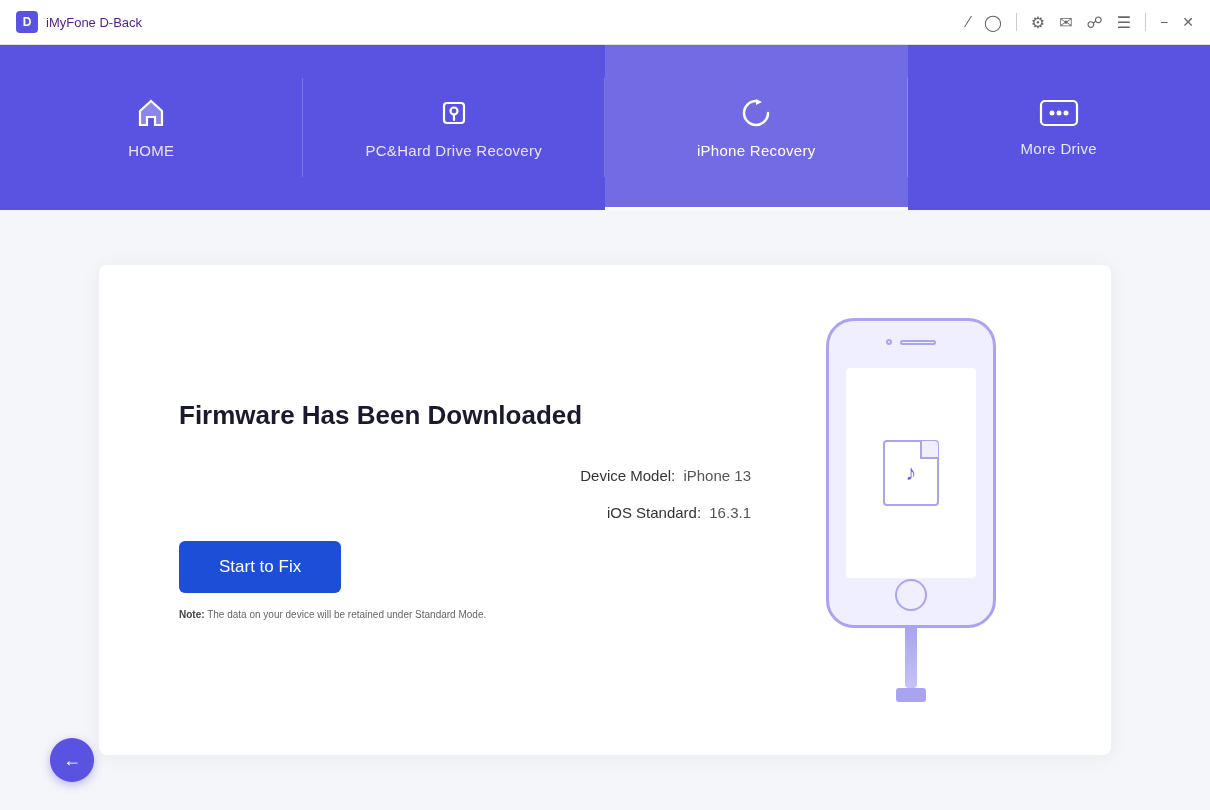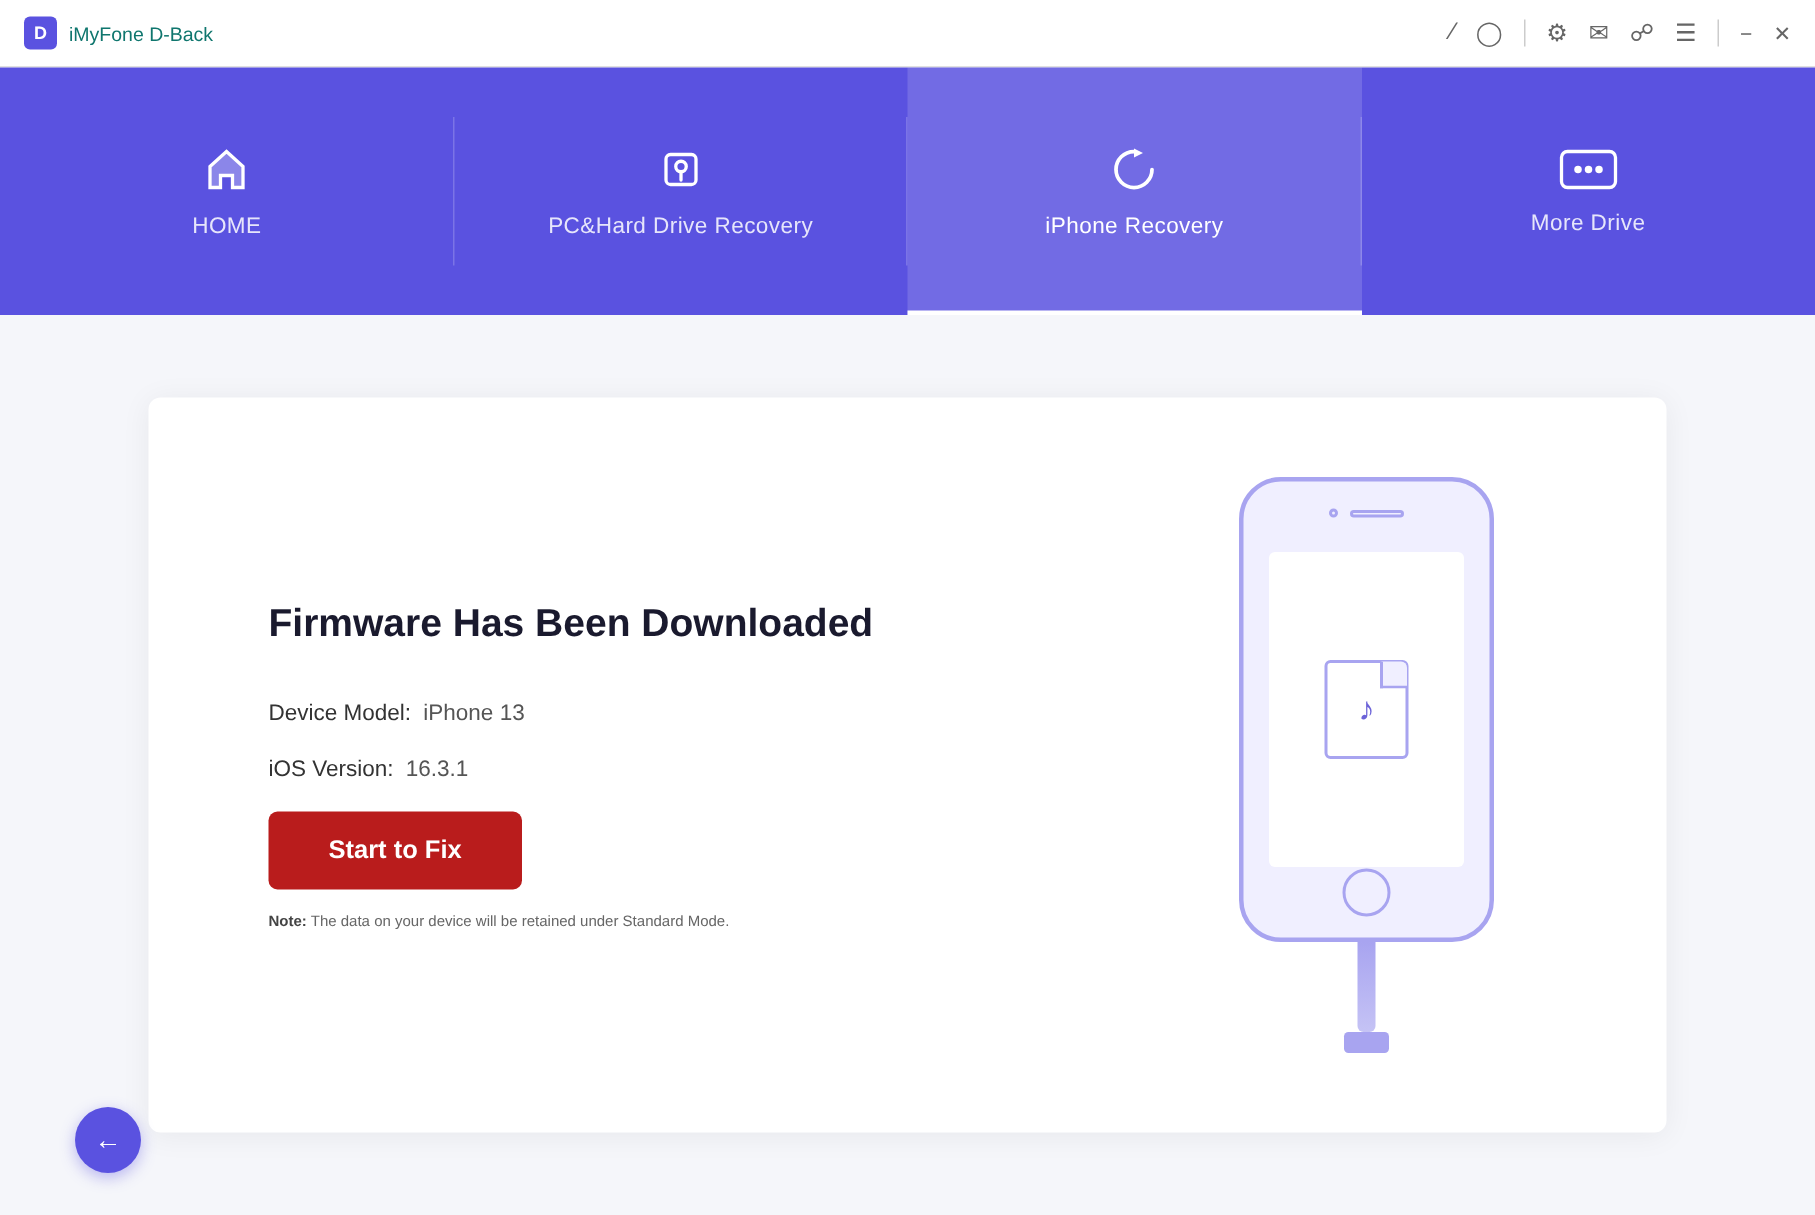--- a/index.html
+++ b/index.html
@@ -33,21 +33,21 @@
       border-radius: 4px;
       display: flex;
       align-items: center;
       justify-content: center;
       color: white;
       font-size: 12px;
       font-weight: bold;
     }
     .title-bar-name {
       font-size: 13px;
-      color: #0f766e;
+      color: #4c1d95;
       font-weight: 500;
     }
     .title-bar-right {
       display: flex;
       align-items: center;
       gap: 14px;
     }
     .title-bar-icon {
       color: #666;
       font-size: 16px;
@@ -148,38 +148,39 @@
       font-size: 26px;
       font-weight: 700;
       color: #1a1a2e;
       margin-bottom: 36px;
     }
 
     .info-row {
       margin-bottom: 20px;
       font-size: 15px;
       color: #444;
+      text-align: right;
     }
     .info-label {
       color: #333;
       font-weight: 500;
     }
     .info-value {
       color: #555;
       margin-left: 4px;
     }
 
     .start-fix-btn {
-      background: #b91c1c;
+      background: #1d4ed8;
       color: white;
       border: none;
       border-radius: 6px;
       padding: 16px 40px;
       font-size: 17px;
-      font-weight: 700;
+      font-weight: 400;
       cursor: pointer;
       margin-top: 20px;
       margin-bottom: 16px;
       display: block;
     }
 
     .note-row {
       font-size: 10px;
       color: #666;
     }
@@ -394,21 +395,21 @@
 
     <div class="content-left">
       <h2 class="firmware-title">Firmware Has Been Downloaded</h2>
 
       <div class="info-row">
         <span class="info-label">Device Model:</span>
         <span class="info-value">iPhone 13</span>
       </div>
 
       <div class="info-row">
-        <span class="info-label">iOS Version:</span>
+        <span class="info-label">iOS Standard:</span>
         <span class="info-value">16.3.1</span>
       </div>
 
       <button class="start-fix-btn">Start to Fix</button>
 
       <div class="note-row">
         <span class="note-bold">Note:</span>
         <span>The data on your device will be retained under Standard Mode.</span>
       </div>
     </div>

